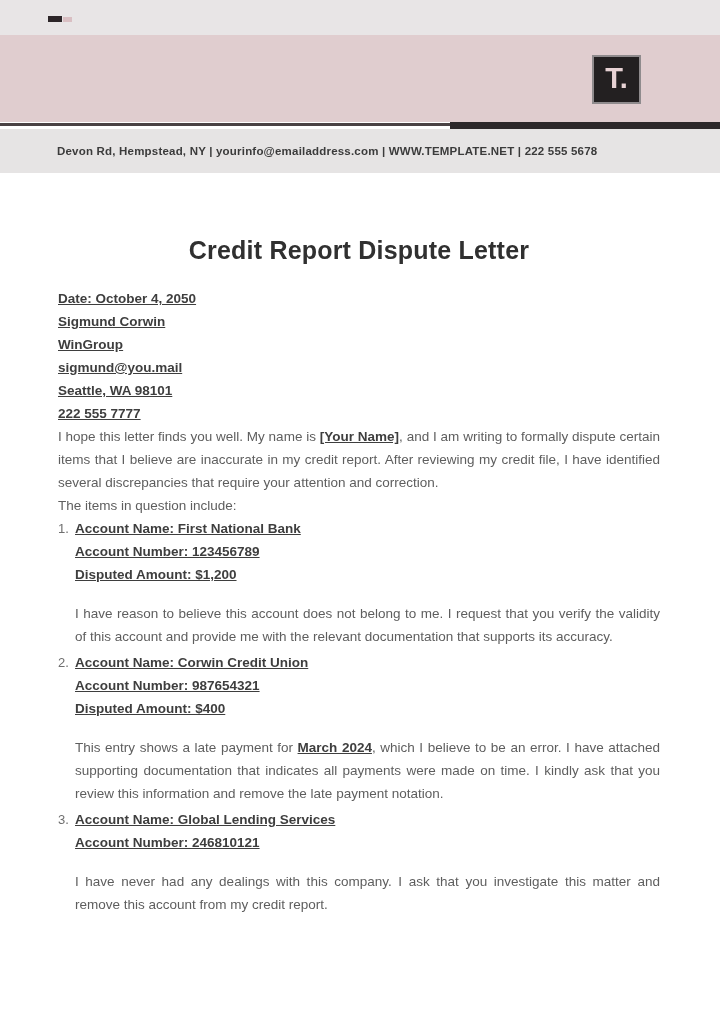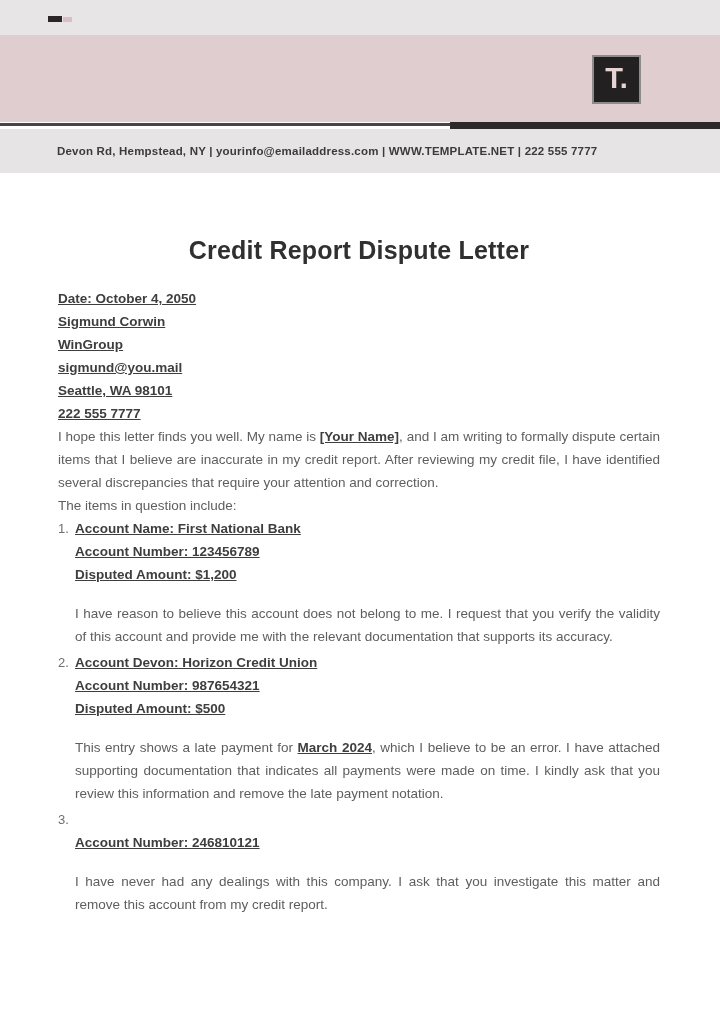--- a/index.html
+++ b/index.html
@@ -56,21 +56,21 @@
       <span class="logo-letter">T.</span>
     </div>
   </div>
 
   <div class="divider">
     <span class="thin"></span>
     <span class="thick"></span>
   </div>
 
   <div class="contact-bar">
-    <span class="contact-text">Devon Rd, Hempstead, NY | yourinfo@emailaddress.com | WWW.TEMPLATE.NET | 222 555 7777</span>
+    <span class="contact-text">Devon Rd, Hempstead, NY | yourinfo@emailaddress.com | WWW.TEMPLATE.NET | 222 555 5678</span>
   </div>
 
   <div class="letter">
 
     <div class="title">Credit Report Dispute Letter</div>
 
     <div class="info-block">
       <div class="line b">Date: October 4, 2050</div>
       <div class="line b">Sigmund Corwin</div>
       <div class="line b">WinGroup</div>
@@ -89,29 +89,30 @@
         <span class="line b">Account Name: First National Bank</span>
       </div>
       <div class="line b indent">Account Number: 123456789</div>
       <div class="line b indent">Disputed Amount: $1,200</div>
       <div class="para note"><span>I have reason to believe this account does not belong to me. I request that you verify the validity of this account and provide me with the relevant documentation that supports its accuracy.</span><span class="b"></span><span></span></div>
     </div>
 
     <div>
       <div class="item-line">
         <span class="item-num">2.</span>
-        <span class="line b">Account Devon: Horizon Credit Union</span>
+        <span class="line b">Account Name: Corwin Credit Union</span>
       </div>
       <div class="line b indent">Account Number: 987654321</div>
-      <div class="line b indent">Disputed Amount: $500</div>
+      <div class="line b indent">Disputed Amount: $400</div>
       <div class="para note"><span>This entry shows a late payment for </span><span class="b">March 2024</span><span>, which I believe to be an error. I have attached supporting documentation that indicates all payments were made on time. I kindly ask that you review this information and remove the late payment notation.</span></div>
     </div>
 
     <div>
       <div class="item-line">
         <span class="item-num">3.</span>
+        <span class="line b">Account Name: Global Lending Services</span>
       </div>
       <div class="line b indent">Account Number: 246810121</div>
       <div class="para note"><span>I have never had any dealings with this company. I ask that you investigate this matter and remove this account from my credit report.</span><span class="b"></span><span></span></div>
     </div>
 
   </div>
 </div>
 
 </body></html>

